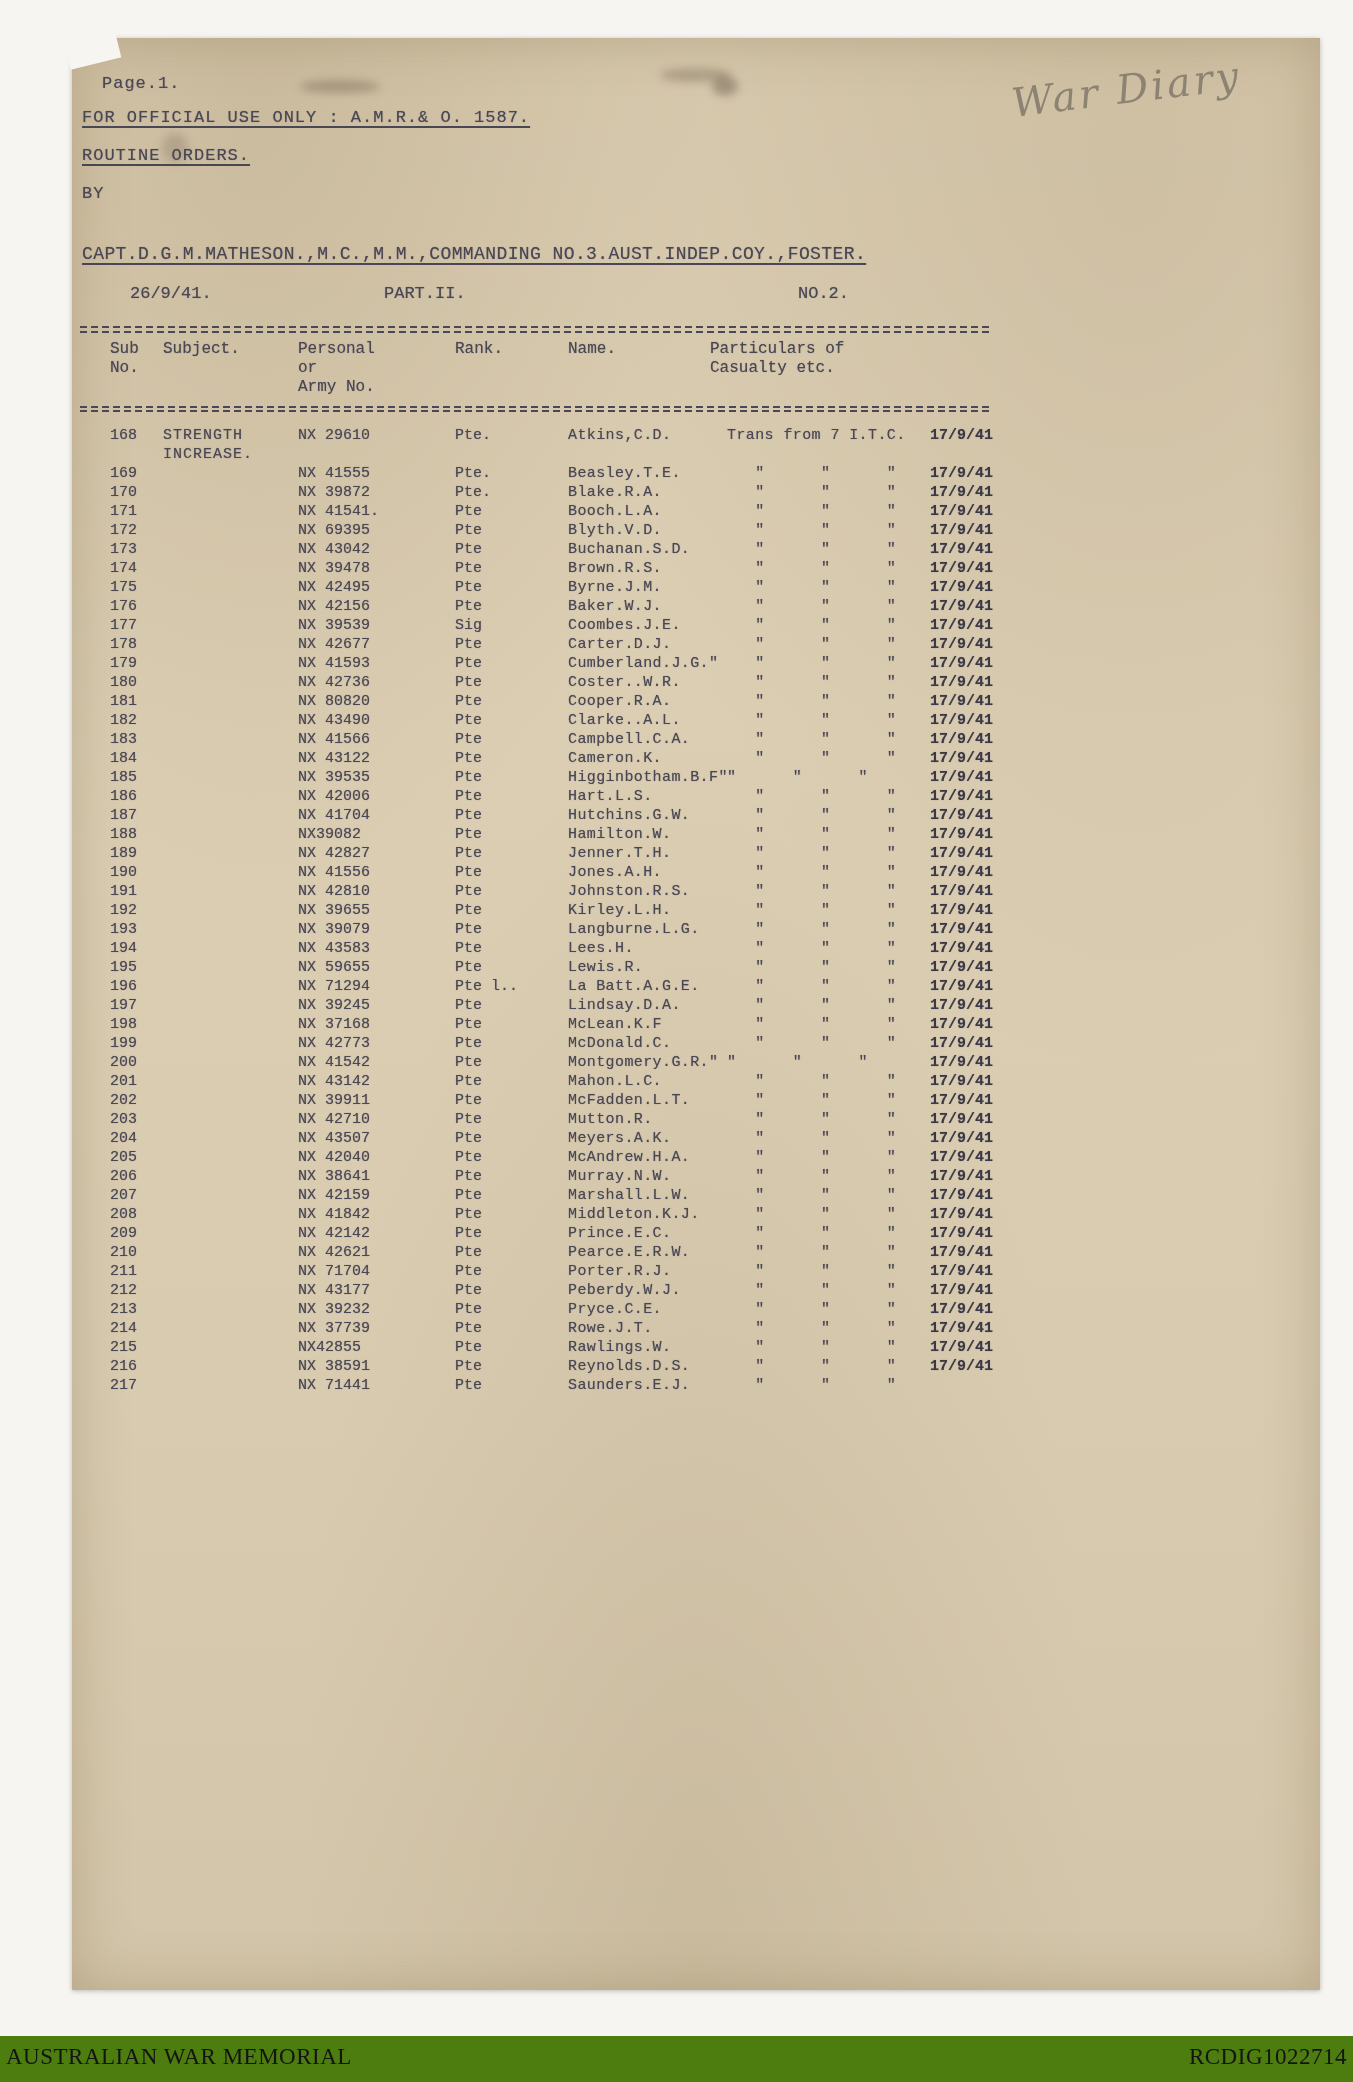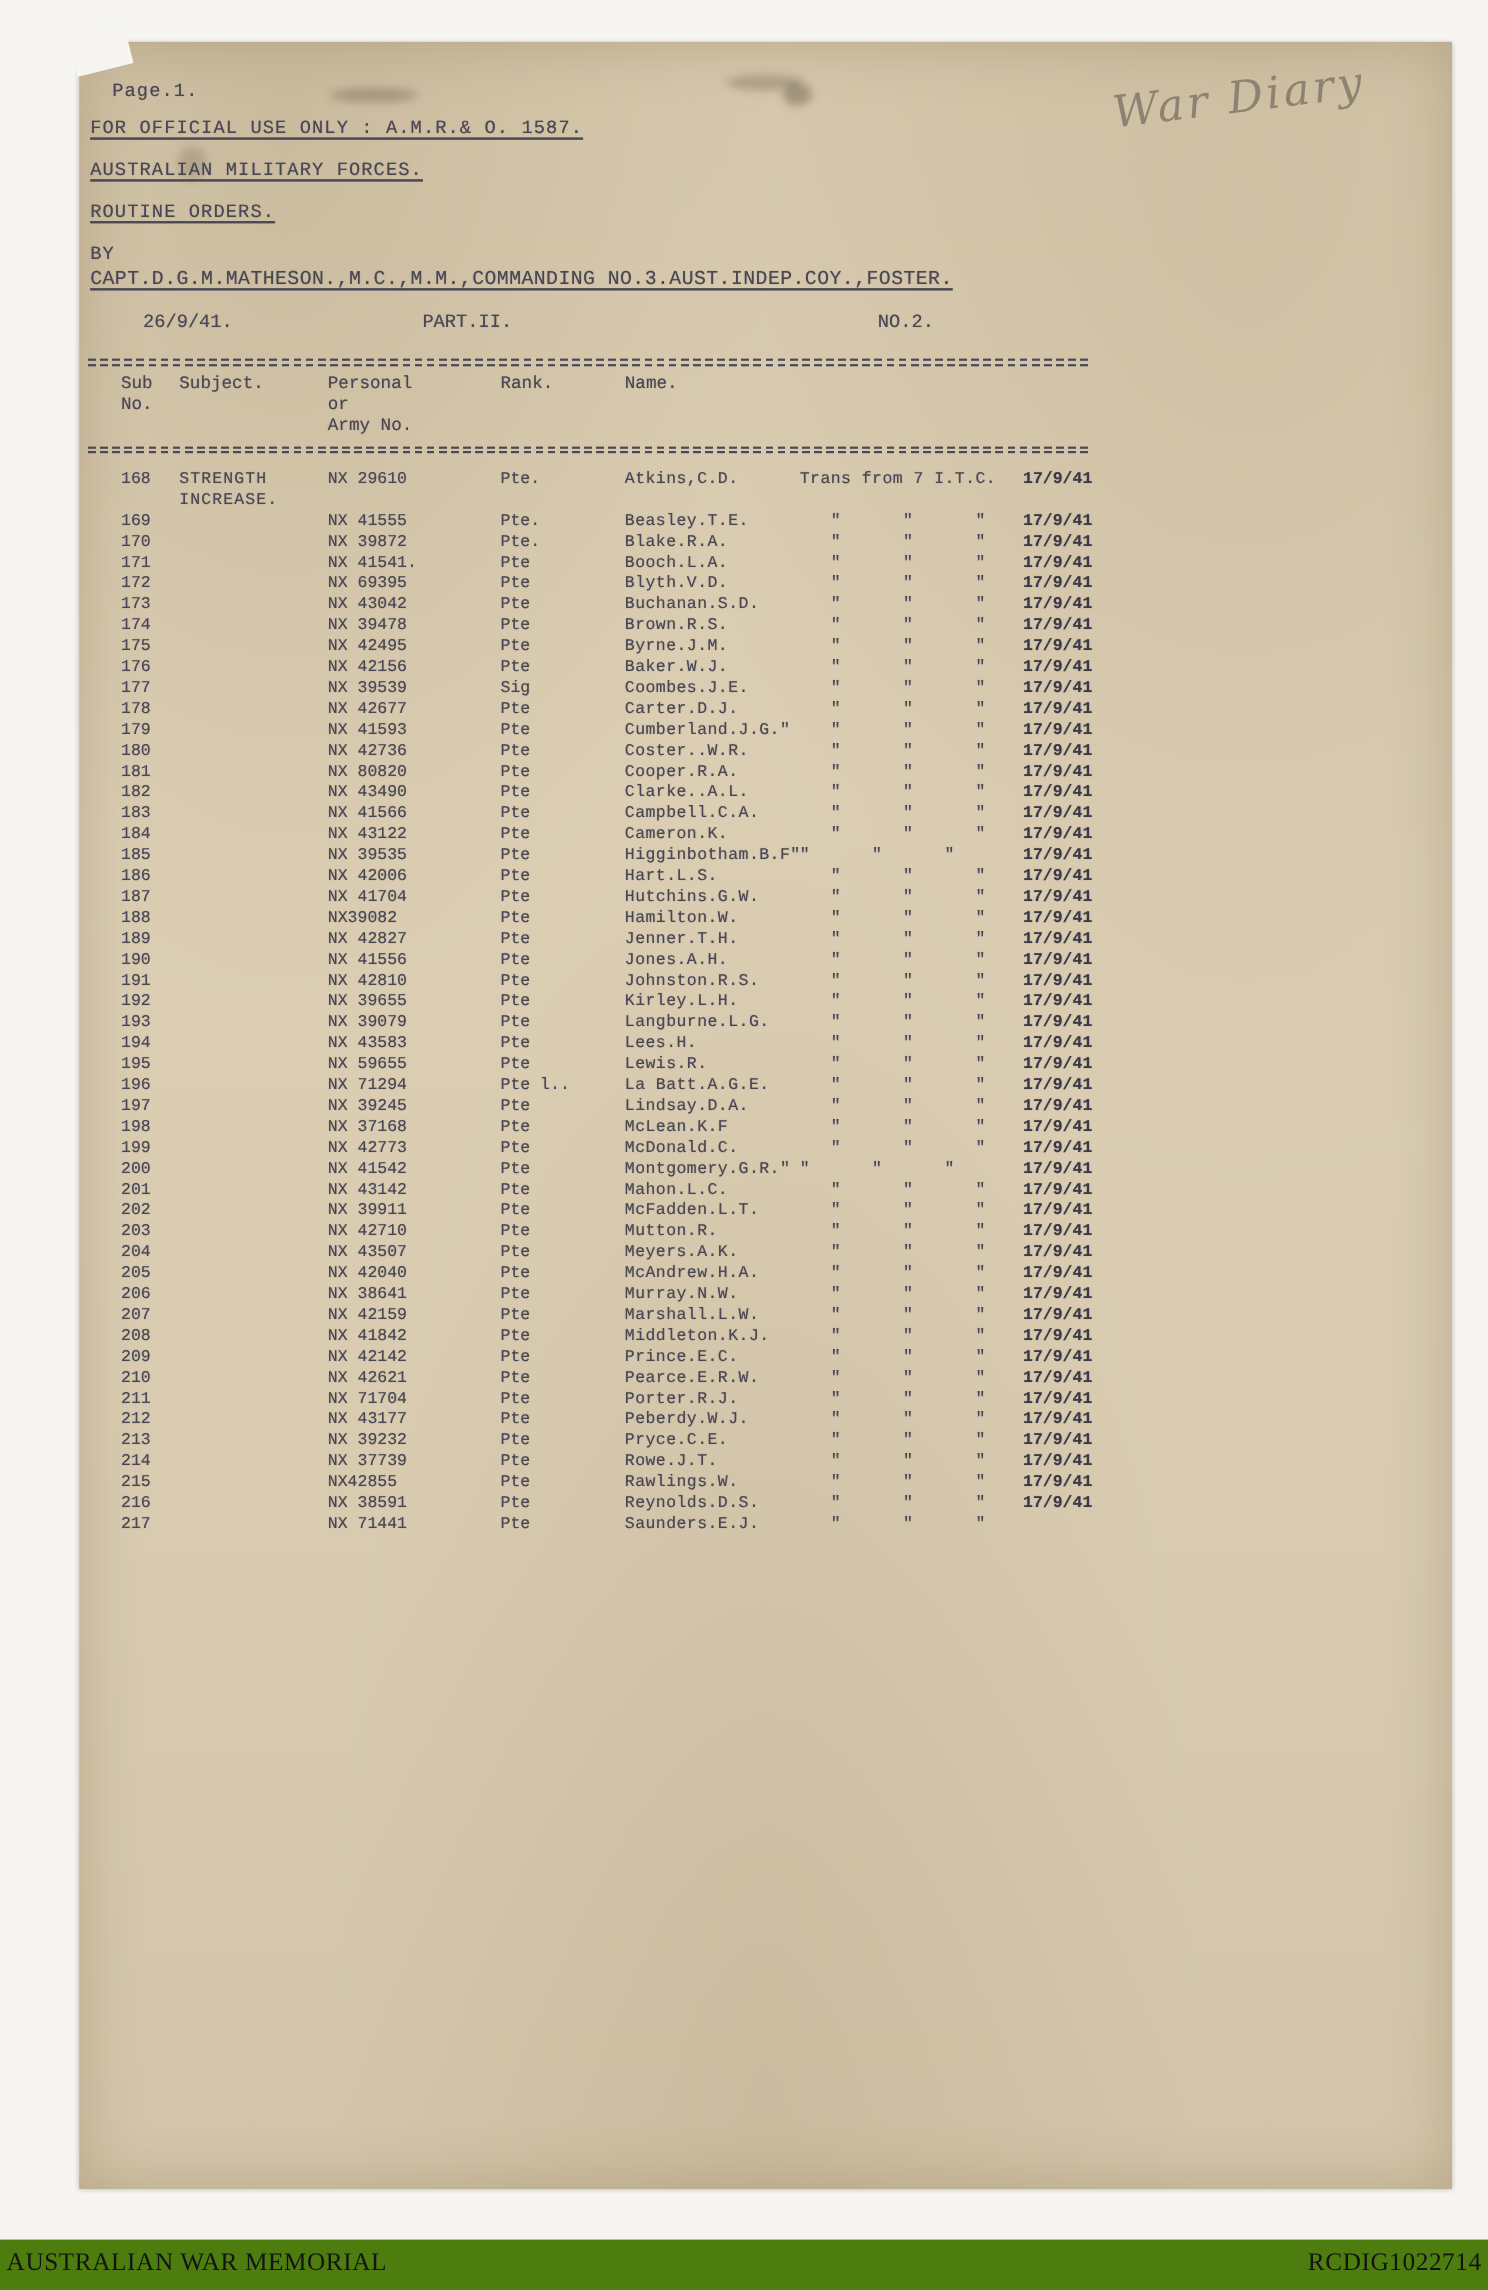--- a/index.html
+++ b/index.html
@@ -104,21 +104,20 @@
     <div class="stain s2"></div>
     <div class="stain s3"></div>
     <div class="stain s4"></div>
 
     <div class="page-label">Page.1.</div>
 
     <div class="handwritten">War Diary</div>
 
     <div class="titleblock">
       <div class="t u">FOR OFFICIAL USE ONLY : A.M.R.&amp; O. 1587.</div>
-      <div class="t u">AUSTRALIAN MILITARY FORCES.</div>
       <div class="t u">ROUTINE ORDERS.</div>
       <div class="t small">BY</div>
     </div>
 
     <div class="capt-line u">CAPT.D.G.M.MATHESON.,M.C.,M.M.,COMMANDING NO.3.AUST.INDEP.COY.,FOSTER.</div>
 
     <div class="meta-row">
       <span class="m1">26/9/41.</span>
       <span class="m2">PART.II.</span>
       <span class="m3">NO.2.</span>
@@ -129,20 +128,22 @@
 
     <div class="thead grid">
       <div class="h">Sub
 No.</div>
       <div class="h">Subject.</div>
       <div class="h">Personal
 or
 Army No.</div>
       <div class="h">Rank.</div>
       <div class="h">Name.</div>
+      <div class="h part">Particulars of
+Casualty etc.</div>
     </div>
 
     <div class="dash d2a"></div>
     <div class="dash d2b"></div>
 
     <div class="tbody">
 
         <div class="row grid">
           <span class="no">168</span>
           <span class="subject">STRENGTH

